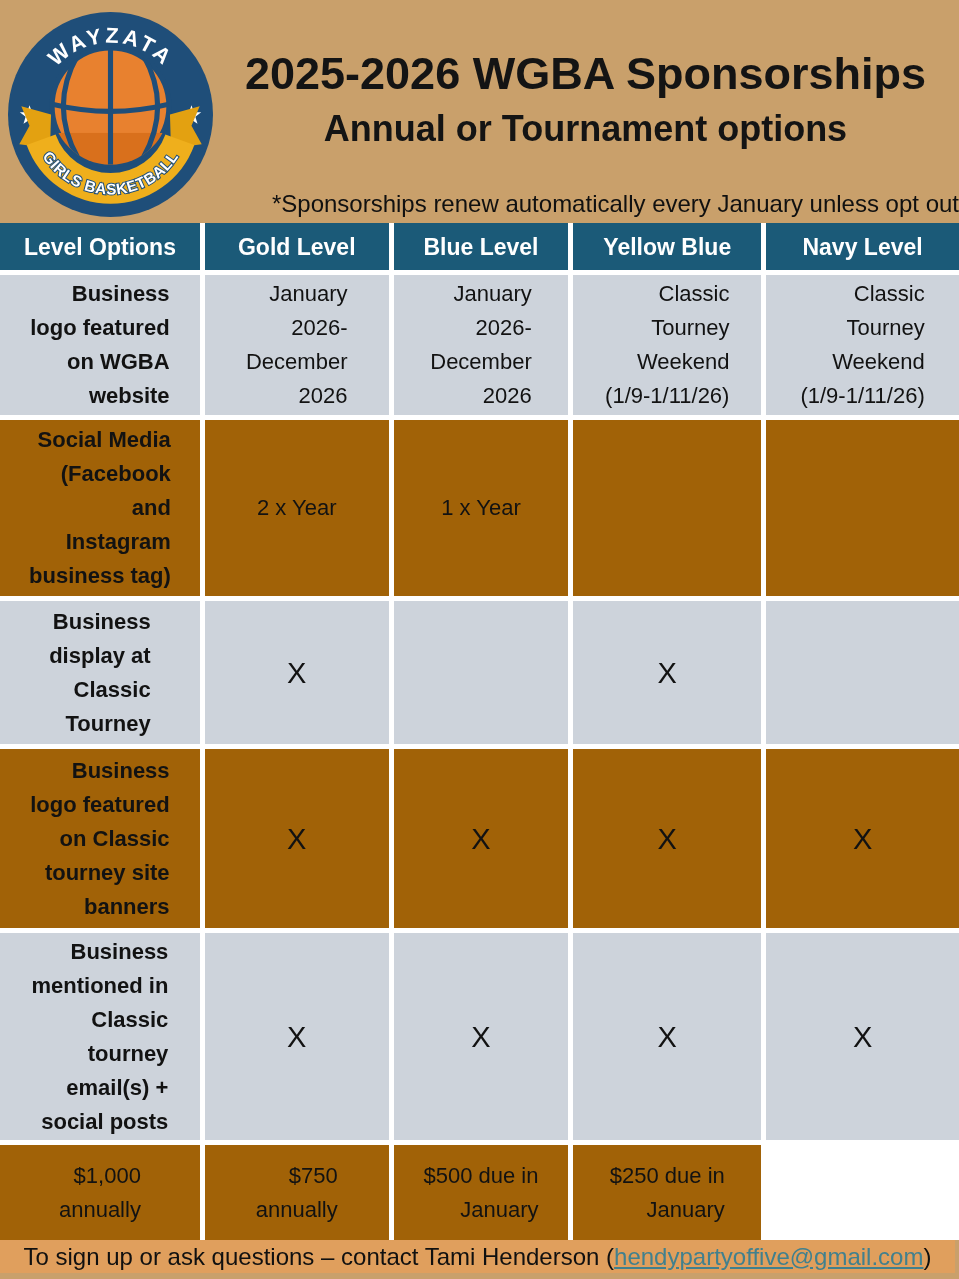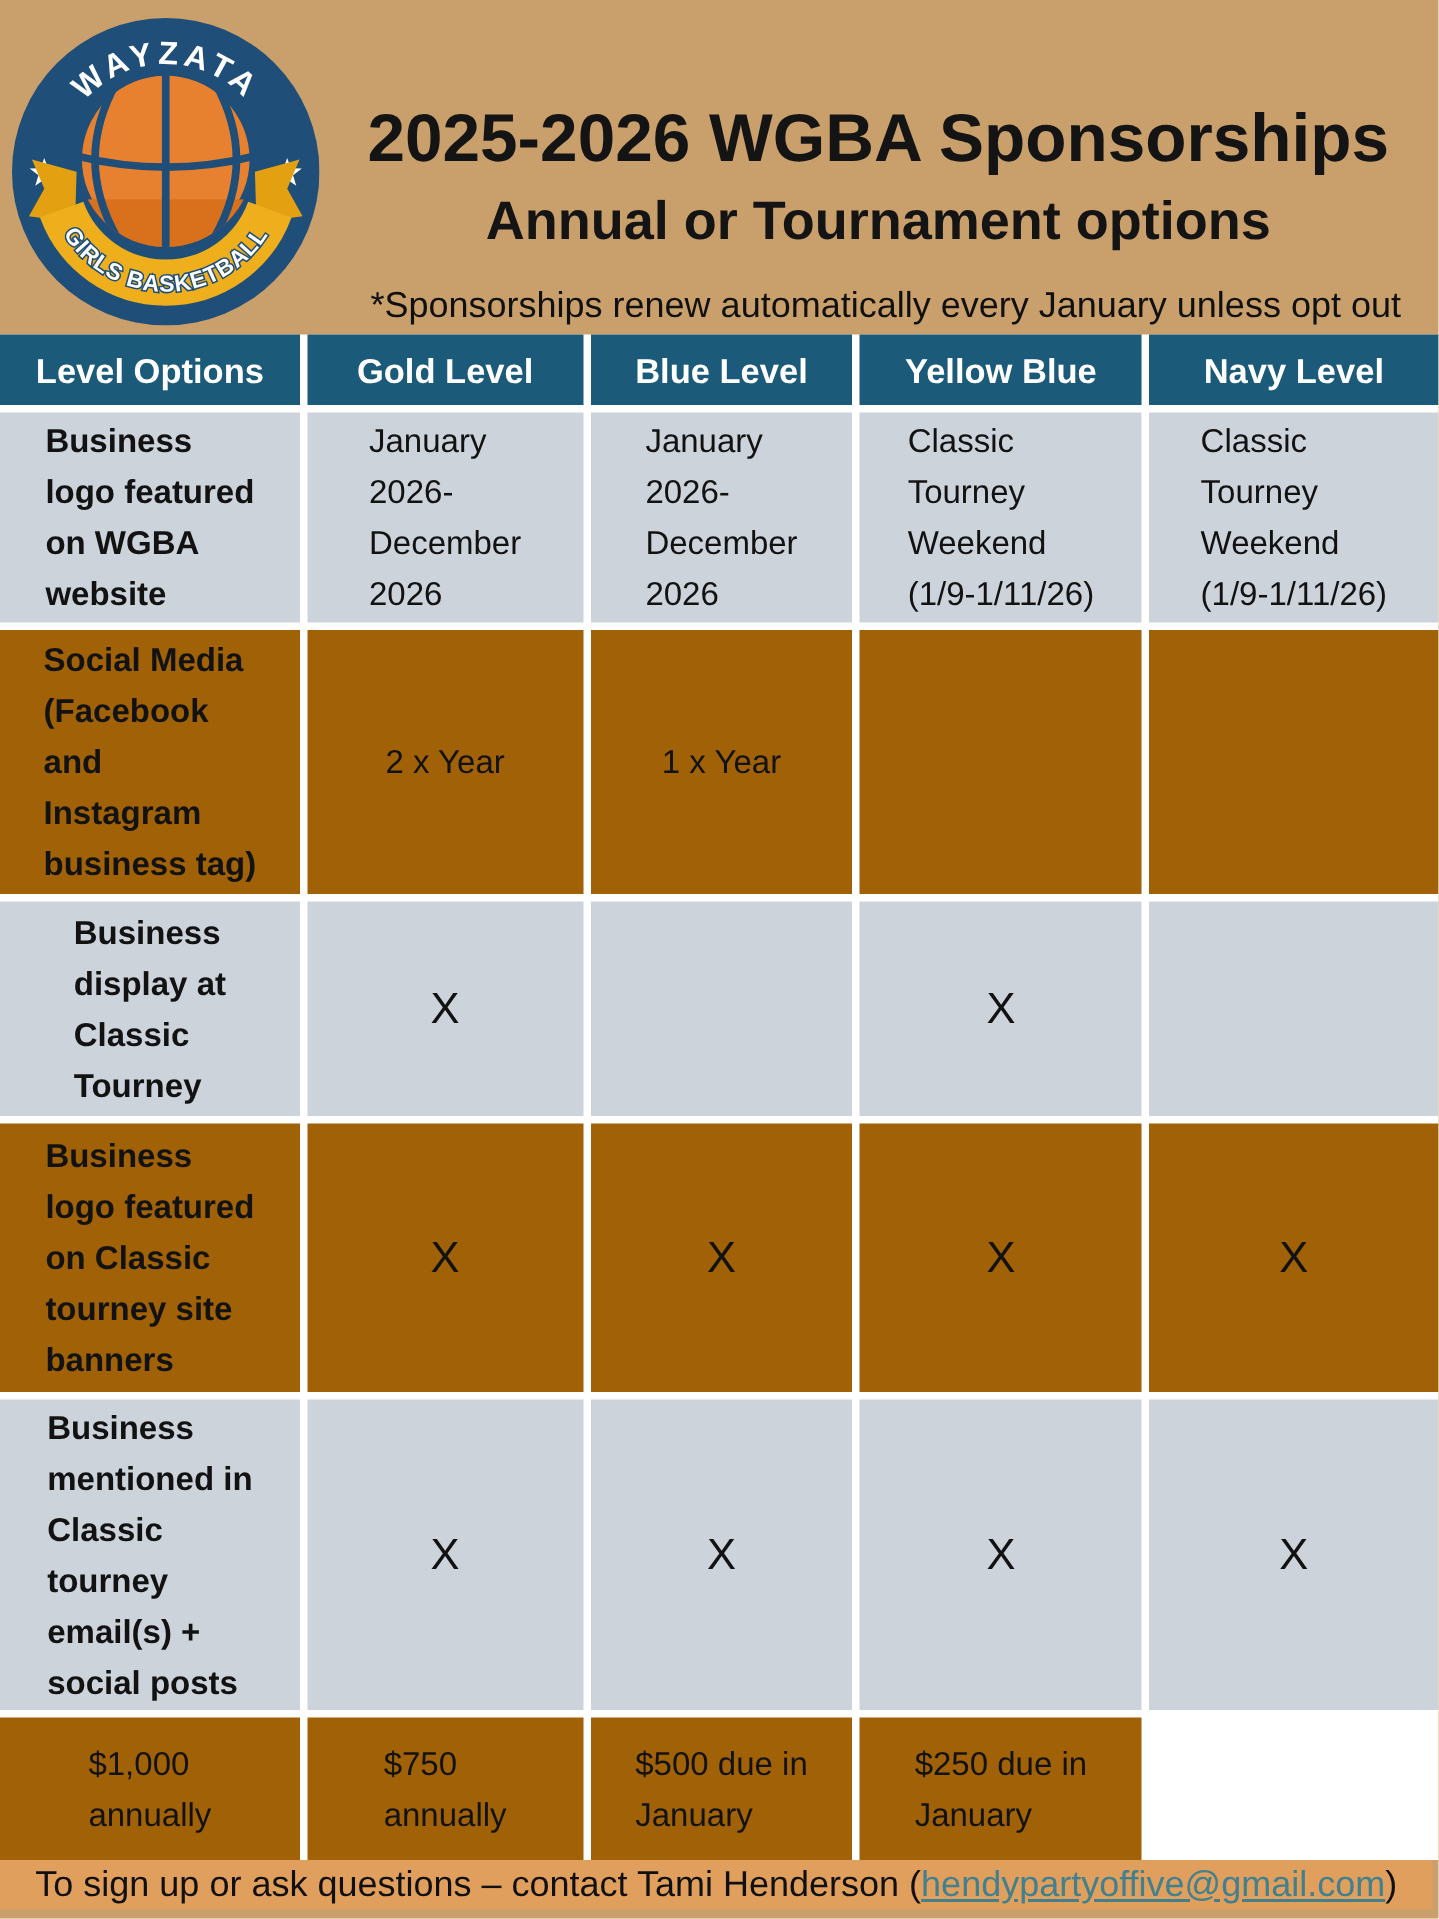--- a/index.html
+++ b/index.html
@@ -9,33 +9,33 @@
   
   .bg{position:absolute;inset:0;
     background:
       repeating-linear-gradient(90deg, rgba(146,98,54,0.14) 0 2px, rgba(146,98,54,0) 2px 137px),
       repeating-linear-gradient(90deg, rgba(146,98,54,0) 0 67px, rgba(146,98,54,0.10) 67px 69px, rgba(146,98,54,0) 69px 211px),
       repeating-linear-gradient(180deg, #f1cd9e 0px, #ecc28c 16px, #f3d4a6 30px, #eec folklore 38px, #eabd7f 43px, #e0ad6e 45px);
   }
 
   .logo{position:absolute;left:8px;top:12px;width:205px;height:205px;}
 
-  .titles{position:absolute;left:212px;right:0;top:48px;text-align:center;color:#141414;margin-top:18px;}
+  .titles{position:absolute;left:212px;right:0;top:48px;text-align:center;color:#141414;}
   .titles h1{margin:0;font-size:45px;font-weight:700;letter-spacing:0;}
   .titles h2{margin:8px 0 0 0;font-size:36px;font-weight:700;}
 
-  .note{position:absolute;top:190px;right:25px;font-size:24px;color:#101010;}
+  .note{position:absolute;top:190px;right:0;font-size:24px;color:#101010;}
 
   
   .sponsor-table{position:absolute;top:223px;left:0;width:959px;
     display:grid;
     grid-template-columns:199fr 183fr 174fr 187fr 192fr;
     grid-template-rows:47px 140px 176px 143px 179px 207px 95px;
     gap:5px;background:#ffffff;}
-  .cell{display:flex;align-items:center;justify-content:center;text-align:left;
+  .cell{display:flex;align-items:center;justify-content:center;text-align:right;
     white-space:pre-line;box-sizing:border-box;padding:2px 22px;
     font-size:22px;line-height:34px;color:#121212;}
   .th{background:#1B5A78;color:#ffffff;font-weight:700;font-size:23px;line-height:24px;}
   .g{background:#CDD3DB;}
   .l{background:#a16207;}
   .rl{font-weight:700;}
   .xc{font-size:29px;}
 
   
   .footer-band{position:absolute;top:1240px;left:0;width:955px;height:33px;

